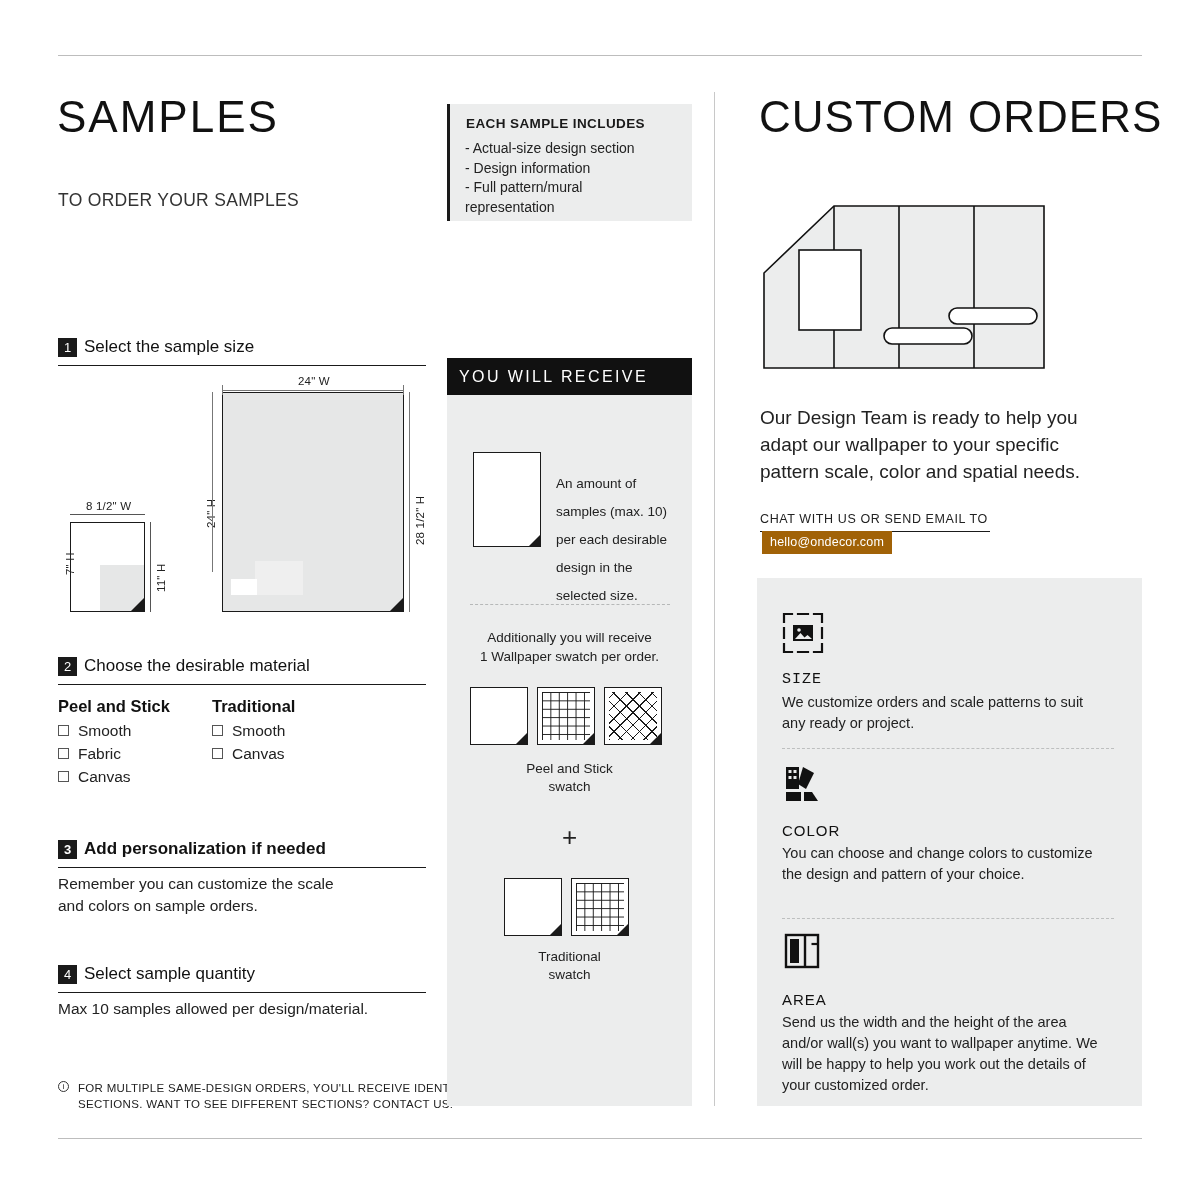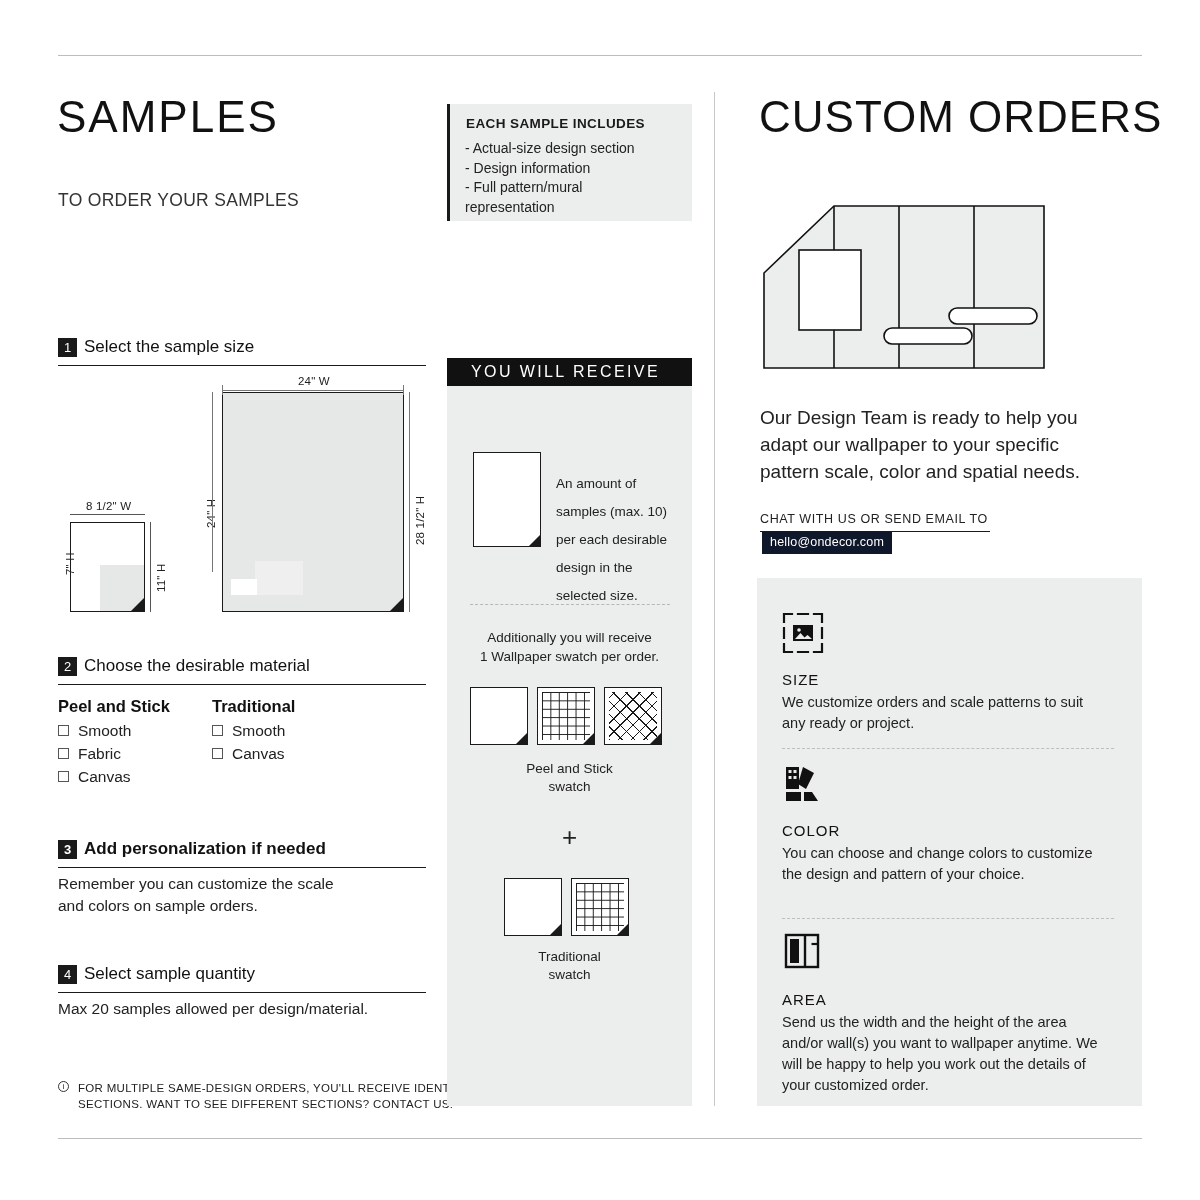--- a/index.html
+++ b/index.html
@@ -93,23 +93,23 @@
   .footnote .ic { position: absolute; left: 0; top: 1px; width: 11px; height: 11px; border: 1px solid #333; border-radius: 50%;
     font-size: 8px; line-height: 10px; text-align: center; }
   .footnote .txt { display: block; margin-left: 20px; }
 
   
   .ywr-panel {
     position: absolute; left: 447px; top: 358px; width: 245px; height: 748px;
     background: #eceded;
   }
   .ywr-head {
-    position: absolute; left: 447px; top: 358px; width: 245px; height: 28px;
+    position: absolute; left: 447px; top: 358px; width: 245px; height: 37px;
     background: #111; color: #fff; font-size: 16px; letter-spacing: 2.4px;
-    display: flex; align-items: center; padding-left: 24px;
+    display: flex; align-items: center; padding-left: 12px;
   }
   .swatch-lg {
     position: absolute; left: 473px; top: 452px; width: 68px; height: 95px;
     border: 1.5px solid #1a1a1a; background: #fff;
   }
   .swatch-lg .corner { position: absolute; right: 0; bottom: 0; width: 0; height: 0;
     border-left: 11px solid transparent; border-bottom: 11px solid #1a1a1a; }
   .ywr-text { position: absolute; left: 556px; top: 470px; width: 128px; font-size: 13.5px; line-height: 28px; color: #222; }
 
   .dash-sep { position: absolute; left: 470px; top: 604px; width: 200px; height: 0; border-top: 1px dashed #b6b8b8; }
@@ -143,21 +143,21 @@
     font-size: 44px; letter-spacing: 1px; font-weight: 400; color: #111;
   }
   .house { position: absolute; left: 759px; top: 198px; width: 290px; height: 178px; }
   .design-team {
     position: absolute; left: 760px; top: 404px; width: 340px;
     font-size: 19px; line-height: 27px; color: #222;
   }
   .chat-label { position: absolute; left: 760px; top: 512px; font-size: 12.5px; letter-spacing: .6px; color: #222; }
   .chat-rule { position: absolute; left: 760px; top: 531px; width: 230px; height: 1px; background: #1a1a1a; }
   .email-chip {
-    position: absolute; left: 762px; top: 531px; background: #0f172a; color: #fff;
+    position: absolute; left: 762px; top: 531px; background: #a16207; color: #fff;
     font-size: 12.5px; padding: 4px 8px 5px 8px; letter-spacing: .2px;
   }
 
   .feat-panel { position: absolute; left: 757px; top: 578px; width: 385px; height: 528px; background: #eceded; }
   .feat-title { position: absolute; font-size: 15px; letter-spacing: 1px; color: #111; }
   .feat-body { position: absolute; font-size: 14.5px; line-height: 21px; color: #222; width: 320px; }
   .feat-sep { position: absolute; left: 782px; width: 332px; height: 0; border-top: 1px dashed #bdbfbf; }
 </style>
 </head>
 <body>
@@ -231,21 +231,21 @@
   </div>
   <div class="para" style="left:58px; top:873px; width:380px;">
     <div>Remember you can customize the scale</div>
     <div>and colors on sample orders.</div>
   </div>
 
   <div class="step" id="step4">
     <span class="num">4</span><span class="lbl">Select sample quantity</span>
     <div class="ln"></div>
   </div>
-  <div class="para" style="left:58px; top:998px; width:400px;">Max 20 samples allowed per design/material.</div>
+  <div class="para" style="left:58px; top:998px; width:400px;">Max 10 samples allowed per design/material.</div>
 
   <div class="footnote">
     <span class="ic">i</span>
     <span class="txt">FOR MULTIPLE SAME-DESIGN ORDERS, YOU'LL RECEIVE IDENTICAL</span>
     <span class="txt">SECTIONS. WANT TO SEE DIFFERENT SECTIONS? CONTACT US!</span>
   </div>
 
   <div class="ywr-panel"></div>
   <div class="ywr-head">YOU WILL RECEIVE</div>
 
@@ -315,21 +315,21 @@
   <div class="feat-panel"></div>
 
   <div style="position:absolute; left:782px; top:612px;">
     <svg width="42" height="42" viewBox="0 0 42 42" fill="none" xmlns="http://www.w3.org/2000/svg">
       <path d="M2 2 h8 M16 2 h10 M32 2 h8 M40 2 v8 M40 16 v10 M40 32 v8 M40 40 h-8 M26 40 h-10 M10 40 h-8 M2 40 v-8 M2 26 v-10 M2 10 v-8" stroke="#111" stroke-width="2.2" stroke-linecap="square"></path>
       <rect x="11" y="13" width="20" height="16" fill="#111"></rect>
       <circle cx="17" cy="18" r="1.8" fill="#eceded"></circle>
       <path d="M13 27 l5.5 -6 l4 4.5 l3 -2.5 l4.5 4 Z" fill="#eceded"></path>
     </svg>
   </div>
-  <div class="feat-title" style="left:782px; top:671px;">SIZE</div>
+  <div class="feat-title" style="left:782px; top:671px;font-family:Liberation Mono, monospace;">SIZE</div>
   <div class="feat-body" style="left:782px; top:692px;">We customize orders and scale patterns to suit any ready or project.</div>
   <div class="feat-sep" style="top:748px;"></div>
 
   <div style="position:absolute; left:784px; top:764px;">
     <svg width="40" height="40" viewBox="0 0 40 40" fill="none" xmlns="http://www.w3.org/2000/svg">
       <rect x="2" y="3" width="13" height="22" fill="#111"></rect>
       <rect x="4.5" y="6" width="3" height="3" fill="#eceded"></rect>
       <rect x="9.5" y="6" width="3" height="3" fill="#eceded"></rect>
       <rect x="4.5" y="12" width="3" height="3" fill="#eceded"></rect>
       <rect x="9.5" y="12" width="3" height="3" fill="#eceded"></rect>

